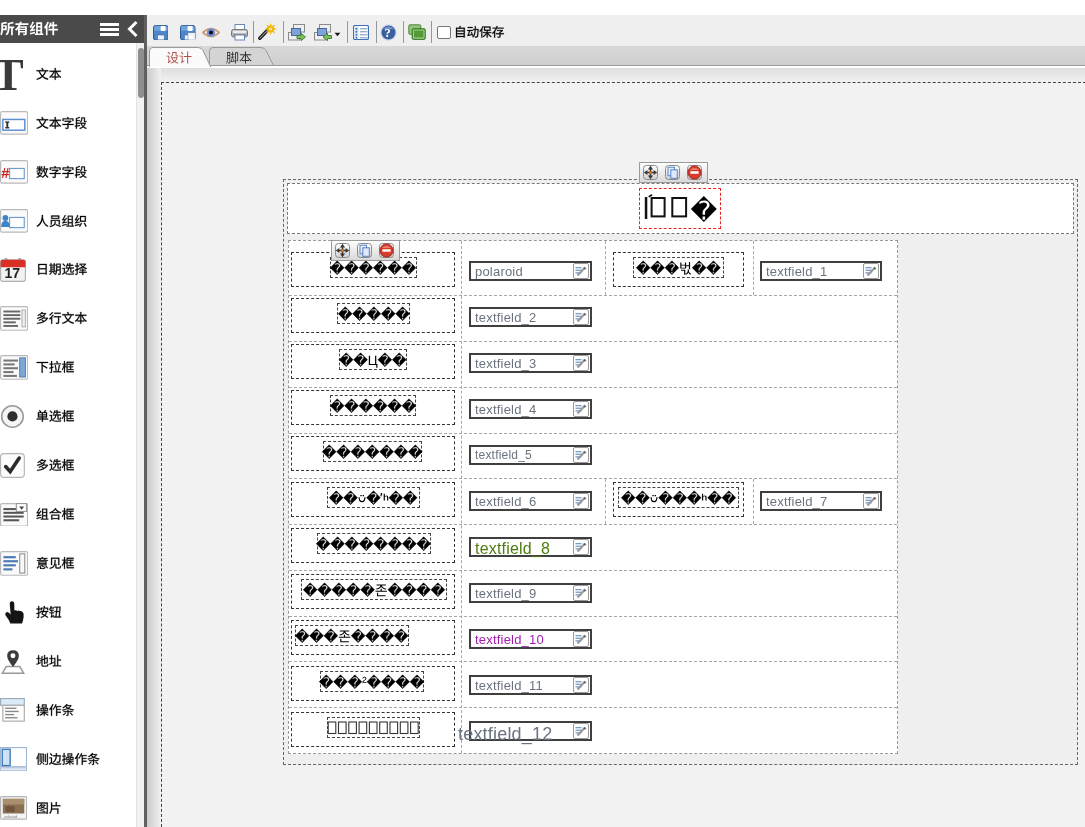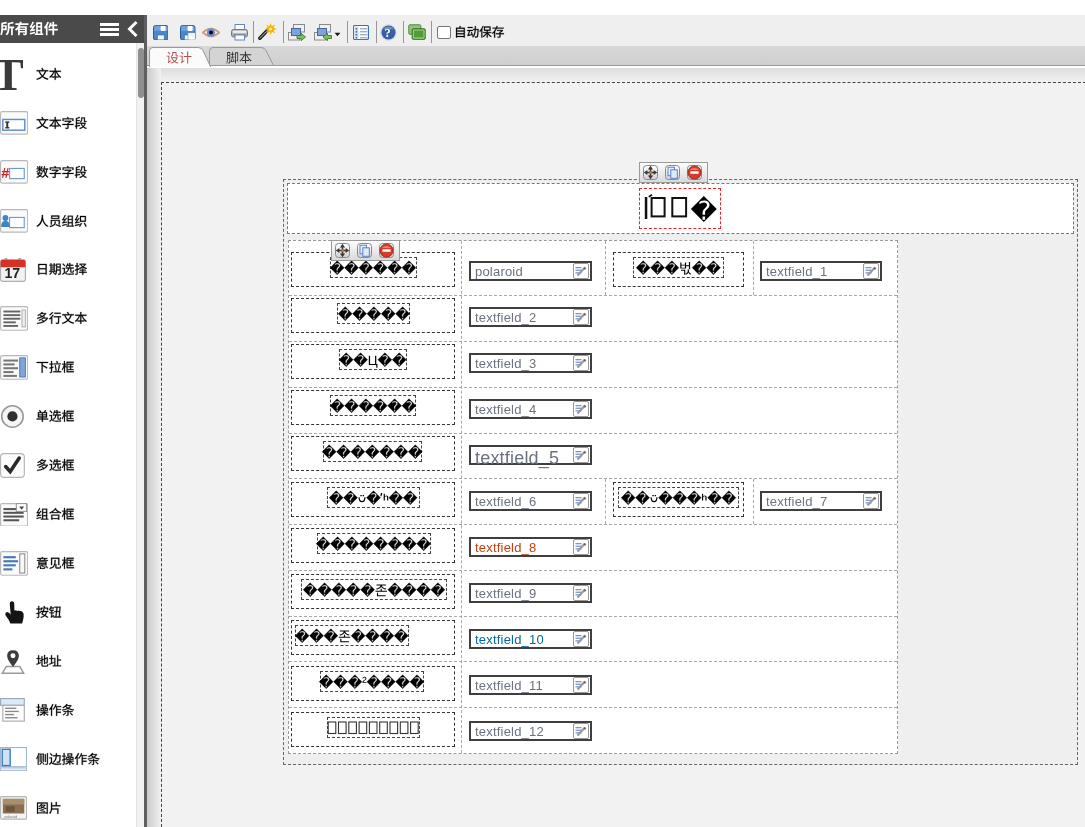--- a/index.html
+++ b/index.html
@@ -502,21 +502,21 @@
       <path transform="translate(0.00,0)" d="M7.18 -12.77 14.15 -5.80 7.18 1.18 0.21 -5.80ZM6.48 -1.74V0.00H7.87V-1.74ZM7.83 -2.74V-3.58Q7.83 -3.94 7.85 -4.14Q7.87 -4.35 7.91 -4.49Q7.96 -4.66 8.09 -4.84Q8.25 -5.05 8.55 -5.35L9.15 -5.93Q9.78 -6.55 10.01 -6.99Q10.26 -7.46 10.26 -7.98Q10.26 -9.06 9.50 -9.73Q8.74 -10.39 7.48 -10.39Q6.77 -10.39 6.11 -10.20Q5.46 -10.01 4.81 -9.62V-8.33Q5.48 -8.79 6.09 -9.03Q6.70 -9.27 7.24 -9.27Q7.98 -9.27 8.43 -8.89Q8.87 -8.52 8.87 -7.91Q8.87 -7.57 8.70 -7.25Q8.52 -6.93 8.13 -6.57L7.52 -5.96Q6.90 -5.37 6.71 -4.93Q6.52 -4.48 6.52 -3.79V-2.74Z" stroke="#000" stroke-width="0.35"></path>
       <path transform="translate(14.36,0)" d="M7.18 -12.77 14.15 -5.80 7.18 1.18 0.21 -5.80ZM6.48 -1.74V0.00H7.87V-1.74ZM7.83 -2.74V-3.58Q7.83 -3.94 7.85 -4.14Q7.87 -4.35 7.91 -4.49Q7.96 -4.66 8.09 -4.84Q8.25 -5.05 8.55 -5.35L9.15 -5.93Q9.78 -6.55 10.01 -6.99Q10.26 -7.46 10.26 -7.98Q10.26 -9.06 9.50 -9.73Q8.74 -10.39 7.48 -10.39Q6.77 -10.39 6.11 -10.20Q5.46 -10.01 4.81 -9.62V-8.33Q5.48 -8.79 6.09 -9.03Q6.70 -9.27 7.24 -9.27Q7.98 -9.27 8.43 -8.89Q8.87 -8.52 8.87 -7.91Q8.87 -7.57 8.70 -7.25Q8.52 -6.93 8.13 -6.57L7.52 -5.96Q6.90 -5.37 6.71 -4.93Q6.52 -4.48 6.52 -3.79V-2.74Z" stroke="#000" stroke-width="0.35"></path>
       <path transform="translate(28.71,0)" d="M7.18 -12.77 14.15 -5.80 7.18 1.18 0.21 -5.80ZM6.48 -1.74V0.00H7.87V-1.74ZM7.83 -2.74V-3.58Q7.83 -3.94 7.85 -4.14Q7.87 -4.35 7.91 -4.49Q7.96 -4.66 8.09 -4.84Q8.25 -5.05 8.55 -5.35L9.15 -5.93Q9.78 -6.55 10.01 -6.99Q10.26 -7.46 10.26 -7.98Q10.26 -9.06 9.50 -9.73Q8.74 -10.39 7.48 -10.39Q6.77 -10.39 6.11 -10.20Q5.46 -10.01 4.81 -9.62V-8.33Q5.48 -8.79 6.09 -9.03Q6.70 -9.27 7.24 -9.27Q7.98 -9.27 8.43 -8.89Q8.87 -8.52 8.87 -7.91Q8.87 -7.57 8.70 -7.25Q8.52 -6.93 8.13 -6.57L7.52 -5.96Q6.90 -5.37 6.71 -4.93Q6.52 -4.48 6.52 -3.79V-2.74Z" stroke="#000" stroke-width="0.35"></path>
       <path transform="translate(43.07,0)" d="M7.18 -12.77 14.15 -5.80 7.18 1.18 0.21 -5.80ZM6.48 -1.74V0.00H7.87V-1.74ZM7.83 -2.74V-3.58Q7.83 -3.94 7.85 -4.14Q7.87 -4.35 7.91 -4.49Q7.96 -4.66 8.09 -4.84Q8.25 -5.05 8.55 -5.35L9.15 -5.93Q9.78 -6.55 10.01 -6.99Q10.26 -7.46 10.26 -7.98Q10.26 -9.06 9.50 -9.73Q8.74 -10.39 7.48 -10.39Q6.77 -10.39 6.11 -10.20Q5.46 -10.01 4.81 -9.62V-8.33Q5.48 -8.79 6.09 -9.03Q6.70 -9.27 7.24 -9.27Q7.98 -9.27 8.43 -8.89Q8.87 -8.52 8.87 -7.91Q8.87 -7.57 8.70 -7.25Q8.52 -6.93 8.13 -6.57L7.52 -5.96Q6.90 -5.37 6.71 -4.93Q6.52 -4.48 6.52 -3.79V-2.74Z" stroke="#000" stroke-width="0.35"></path>
       <path transform="translate(57.42,0)" d="M7.18 -12.77 14.15 -5.80 7.18 1.18 0.21 -5.80ZM6.48 -1.74V0.00H7.87V-1.74ZM7.83 -2.74V-3.58Q7.83 -3.94 7.85 -4.14Q7.87 -4.35 7.91 -4.49Q7.96 -4.66 8.09 -4.84Q8.25 -5.05 8.55 -5.35L9.15 -5.93Q9.78 -6.55 10.01 -6.99Q10.26 -7.46 10.26 -7.98Q10.26 -9.06 9.50 -9.73Q8.74 -10.39 7.48 -10.39Q6.77 -10.39 6.11 -10.20Q5.46 -10.01 4.81 -9.62V-8.33Q5.48 -8.79 6.09 -9.03Q6.70 -9.27 7.24 -9.27Q7.98 -9.27 8.43 -8.89Q8.87 -8.52 8.87 -7.91Q8.87 -7.57 8.70 -7.25Q8.52 -6.93 8.13 -6.57L7.52 -5.96Q6.90 -5.37 6.71 -4.93Q6.52 -4.48 6.52 -3.79V-2.74Z" stroke="#000" stroke-width="0.35"></path>
       <path transform="translate(71.78,0)" d="M7.18 -12.77 14.15 -5.80 7.18 1.18 0.21 -5.80ZM6.48 -1.74V0.00H7.87V-1.74ZM7.83 -2.74V-3.58Q7.83 -3.94 7.85 -4.14Q7.87 -4.35 7.91 -4.49Q7.96 -4.66 8.09 -4.84Q8.25 -5.05 8.55 -5.35L9.15 -5.93Q9.78 -6.55 10.01 -6.99Q10.26 -7.46 10.26 -7.98Q10.26 -9.06 9.50 -9.73Q8.74 -10.39 7.48 -10.39Q6.77 -10.39 6.11 -10.20Q5.46 -10.01 4.81 -9.62V-8.33Q5.48 -8.79 6.09 -9.03Q6.70 -9.27 7.24 -9.27Q7.98 -9.27 8.43 -8.89Q8.87 -8.52 8.87 -7.91Q8.87 -7.57 8.70 -7.25Q8.52 -6.93 8.13 -6.57L7.52 -5.96Q6.90 -5.37 6.71 -4.93Q6.52 -4.48 6.52 -3.79V-2.74Z" stroke="#000" stroke-width="0.35"></path>
       <path transform="translate(86.13,0)" d="M7.18 -12.77 14.15 -5.80 7.18 1.18 0.21 -5.80ZM6.48 -1.74V0.00H7.87V-1.74ZM7.83 -2.74V-3.58Q7.83 -3.94 7.85 -4.14Q7.87 -4.35 7.91 -4.49Q7.96 -4.66 8.09 -4.84Q8.25 -5.05 8.55 -5.35L9.15 -5.93Q9.78 -6.55 10.01 -6.99Q10.26 -7.46 10.26 -7.98Q10.26 -9.06 9.50 -9.73Q8.74 -10.39 7.48 -10.39Q6.77 -10.39 6.11 -10.20Q5.46 -10.01 4.81 -9.62V-8.33Q5.48 -8.79 6.09 -9.03Q6.70 -9.27 7.24 -9.27Q7.98 -9.27 8.43 -8.89Q8.87 -8.52 8.87 -7.91Q8.87 -7.57 8.70 -7.25Q8.52 -6.93 8.13 -6.57L7.52 -5.96Q6.90 -5.37 6.71 -4.93Q6.52 -4.48 6.52 -3.79V-2.74Z" stroke="#000" stroke-width="0.35"></path>
     </g>
   </svg>
 <div class="abs" style="left:469px;top:445px;width:123px;height:20px;background:#fff;border:2px solid #3f3f3f"></div>
-<div class="abs" style="left:475px;top:448px;font-size:18px;color:#6a737f;letter-spacing:0.2px">textfield_5</div>
+<div class="abs" style="left:475px;top:448px;font-size:12px;color:#6a737f;letter-spacing:0.2px">textfield_5</div>
 <div class="abs" style="left:573px;top:447px;width:16px;height:16px;background:#fff;border:1px solid #999;border-radius:2px"></div>
 <svg class="abs" style="left:573px;top:447px" width="16" height="16">
     <rect x="2.5" y="4.0" width="6" height="1.3" fill="#7a99c4"></rect>
     <rect x="2.5" y="6.6" width="6" height="1.3" fill="#7a99c4"></rect>
     <rect x="2.5" y="9.2" width="6" height="1.3" fill="#7a99c4"></rect>
     <path d="M4.5 12.5 L11.5 5" stroke="#9a9a9a" stroke-width="2.2"></path>
     <path d="M11 4.5 l1.6 1.6" stroke="#666" stroke-width="2"></path>
   </svg>
 <div class="abs" style="left:291px;top:482px;width:164px;height:35px;border:1px dashed #333"></div>
 <div class="abs" style="left:327px;top:487px;width:93px;height:21px;border:1px dashed #444"></div>
@@ -553,21 +553,21 @@
       <path transform="translate(14.36,0)" d="M7.18 -12.77 14.15 -5.80 7.18 1.18 0.21 -5.80ZM6.48 -1.74V0.00H7.87V-1.74ZM7.83 -2.74V-3.58Q7.83 -3.94 7.85 -4.14Q7.87 -4.35 7.91 -4.49Q7.96 -4.66 8.09 -4.84Q8.25 -5.05 8.55 -5.35L9.15 -5.93Q9.78 -6.55 10.01 -6.99Q10.26 -7.46 10.26 -7.98Q10.26 -9.06 9.50 -9.73Q8.74 -10.39 7.48 -10.39Q6.77 -10.39 6.11 -10.20Q5.46 -10.01 4.81 -9.62V-8.33Q5.48 -8.79 6.09 -9.03Q6.70 -9.27 7.24 -9.27Q7.98 -9.27 8.43 -8.89Q8.87 -8.52 8.87 -7.91Q8.87 -7.57 8.70 -7.25Q8.52 -6.93 8.13 -6.57L7.52 -5.96Q6.90 -5.37 6.71 -4.93Q6.52 -4.48 6.52 -3.79V-2.74Z" stroke="#000" stroke-width="0.35"></path>
       <path transform="translate(28.71,0)" d="M7.18 -12.77 14.15 -5.80 7.18 1.18 0.21 -5.80ZM6.48 -1.74V0.00H7.87V-1.74ZM7.83 -2.74V-3.58Q7.83 -3.94 7.85 -4.14Q7.87 -4.35 7.91 -4.49Q7.96 -4.66 8.09 -4.84Q8.25 -5.05 8.55 -5.35L9.15 -5.93Q9.78 -6.55 10.01 -6.99Q10.26 -7.46 10.26 -7.98Q10.26 -9.06 9.50 -9.73Q8.74 -10.39 7.48 -10.39Q6.77 -10.39 6.11 -10.20Q5.46 -10.01 4.81 -9.62V-8.33Q5.48 -8.79 6.09 -9.03Q6.70 -9.27 7.24 -9.27Q7.98 -9.27 8.43 -8.89Q8.87 -8.52 8.87 -7.91Q8.87 -7.57 8.70 -7.25Q8.52 -6.93 8.13 -6.57L7.52 -5.96Q6.90 -5.37 6.71 -4.93Q6.52 -4.48 6.52 -3.79V-2.74Z" stroke="#000" stroke-width="0.35"></path>
       <path transform="translate(43.07,0)" d="M7.18 -12.77 14.15 -5.80 7.18 1.18 0.21 -5.80ZM6.48 -1.74V0.00H7.87V-1.74ZM7.83 -2.74V-3.58Q7.83 -3.94 7.85 -4.14Q7.87 -4.35 7.91 -4.49Q7.96 -4.66 8.09 -4.84Q8.25 -5.05 8.55 -5.35L9.15 -5.93Q9.78 -6.55 10.01 -6.99Q10.26 -7.46 10.26 -7.98Q10.26 -9.06 9.50 -9.73Q8.74 -10.39 7.48 -10.39Q6.77 -10.39 6.11 -10.20Q5.46 -10.01 4.81 -9.62V-8.33Q5.48 -8.79 6.09 -9.03Q6.70 -9.27 7.24 -9.27Q7.98 -9.27 8.43 -8.89Q8.87 -8.52 8.87 -7.91Q8.87 -7.57 8.70 -7.25Q8.52 -6.93 8.13 -6.57L7.52 -5.96Q6.90 -5.37 6.71 -4.93Q6.52 -4.48 6.52 -3.79V-2.74Z" stroke="#000" stroke-width="0.35"></path>
       <path transform="translate(57.42,0)" d="M7.18 -12.77 14.15 -5.80 7.18 1.18 0.21 -5.80ZM6.48 -1.74V0.00H7.87V-1.74ZM7.83 -2.74V-3.58Q7.83 -3.94 7.85 -4.14Q7.87 -4.35 7.91 -4.49Q7.96 -4.66 8.09 -4.84Q8.25 -5.05 8.55 -5.35L9.15 -5.93Q9.78 -6.55 10.01 -6.99Q10.26 -7.46 10.26 -7.98Q10.26 -9.06 9.50 -9.73Q8.74 -10.39 7.48 -10.39Q6.77 -10.39 6.11 -10.20Q5.46 -10.01 4.81 -9.62V-8.33Q5.48 -8.79 6.09 -9.03Q6.70 -9.27 7.24 -9.27Q7.98 -9.27 8.43 -8.89Q8.87 -8.52 8.87 -7.91Q8.87 -7.57 8.70 -7.25Q8.52 -6.93 8.13 -6.57L7.52 -5.96Q6.90 -5.37 6.71 -4.93Q6.52 -4.48 6.52 -3.79V-2.74Z" stroke="#000" stroke-width="0.35"></path>
       <path transform="translate(71.78,0)" d="M7.18 -12.77 14.15 -5.80 7.18 1.18 0.21 -5.80ZM6.48 -1.74V0.00H7.87V-1.74ZM7.83 -2.74V-3.58Q7.83 -3.94 7.85 -4.14Q7.87 -4.35 7.91 -4.49Q7.96 -4.66 8.09 -4.84Q8.25 -5.05 8.55 -5.35L9.15 -5.93Q9.78 -6.55 10.01 -6.99Q10.26 -7.46 10.26 -7.98Q10.26 -9.06 9.50 -9.73Q8.74 -10.39 7.48 -10.39Q6.77 -10.39 6.11 -10.20Q5.46 -10.01 4.81 -9.62V-8.33Q5.48 -8.79 6.09 -9.03Q6.70 -9.27 7.24 -9.27Q7.98 -9.27 8.43 -8.89Q8.87 -8.52 8.87 -7.91Q8.87 -7.57 8.70 -7.25Q8.52 -6.93 8.13 -6.57L7.52 -5.96Q6.90 -5.37 6.71 -4.93Q6.52 -4.48 6.52 -3.79V-2.74Z" stroke="#000" stroke-width="0.35"></path>
       <path transform="translate(86.13,0)" d="M7.18 -12.77 14.15 -5.80 7.18 1.18 0.21 -5.80ZM6.48 -1.74V0.00H7.87V-1.74ZM7.83 -2.74V-3.58Q7.83 -3.94 7.85 -4.14Q7.87 -4.35 7.91 -4.49Q7.96 -4.66 8.09 -4.84Q8.25 -5.05 8.55 -5.35L9.15 -5.93Q9.78 -6.55 10.01 -6.99Q10.26 -7.46 10.26 -7.98Q10.26 -9.06 9.50 -9.73Q8.74 -10.39 7.48 -10.39Q6.77 -10.39 6.11 -10.20Q5.46 -10.01 4.81 -9.62V-8.33Q5.48 -8.79 6.09 -9.03Q6.70 -9.27 7.24 -9.27Q7.98 -9.27 8.43 -8.89Q8.87 -8.52 8.87 -7.91Q8.87 -7.57 8.70 -7.25Q8.52 -6.93 8.13 -6.57L7.52 -5.96Q6.90 -5.37 6.71 -4.93Q6.52 -4.48 6.52 -3.79V-2.74Z" stroke="#000" stroke-width="0.35"></path>
       <path transform="translate(100.49,0)" d="M7.18 -12.77 14.15 -5.80 7.18 1.18 0.21 -5.80ZM6.48 -1.74V0.00H7.87V-1.74ZM7.83 -2.74V-3.58Q7.83 -3.94 7.85 -4.14Q7.87 -4.35 7.91 -4.49Q7.96 -4.66 8.09 -4.84Q8.25 -5.05 8.55 -5.35L9.15 -5.93Q9.78 -6.55 10.01 -6.99Q10.26 -7.46 10.26 -7.98Q10.26 -9.06 9.50 -9.73Q8.74 -10.39 7.48 -10.39Q6.77 -10.39 6.11 -10.20Q5.46 -10.01 4.81 -9.62V-8.33Q5.48 -8.79 6.09 -9.03Q6.70 -9.27 7.24 -9.27Q7.98 -9.27 8.43 -8.89Q8.87 -8.52 8.87 -7.91Q8.87 -7.57 8.70 -7.25Q8.52 -6.93 8.13 -6.57L7.52 -5.96Q6.90 -5.37 6.71 -4.93Q6.52 -4.48 6.52 -3.79V-2.74Z" stroke="#000" stroke-width="0.35"></path>
     </g>
   </svg>
 <div class="abs" style="left:469px;top:537px;width:123px;height:20px;background:#fff;border:2px solid #3f3f3f"></div>
-<div class="abs" style="left:475px;top:540px;font-size:13px;color:#c2410c;letter-spacing:0.2px">textfield_8</div>
+<div class="abs" style="left:475px;top:540px;font-size:16px;color:#4d7c0f;letter-spacing:0.2px">textfield_8</div>
 <div class="abs" style="left:573px;top:539px;width:16px;height:16px;background:#fff;border:1px solid #999;border-radius:2px"></div>
 <svg class="abs" style="left:573px;top:539px" width="16" height="16">
     <rect x="2.5" y="4.0" width="6" height="1.3" fill="#7a99c4"></rect>
     <rect x="2.5" y="6.6" width="6" height="1.3" fill="#7a99c4"></rect>
     <rect x="2.5" y="9.2" width="6" height="1.3" fill="#7a99c4"></rect>
     <path d="M4.5 12.5 L11.5 5" stroke="#9a9a9a" stroke-width="2.2"></path>
     <path d="M11 4.5 l1.6 1.6" stroke="#666" stroke-width="2"></path>
   </svg>
 <div class="abs" style="left:291px;top:574px;width:164px;height:35px;border:1px dashed #333"></div>
 <div class="abs" style="left:300.5px;top:579px;width:146.5px;height:21px;border:1px dashed #444"></div>
@@ -607,21 +607,21 @@
       <g transform="translate(43.07,0.0)">
         <path d="M1.75 -10.96V-10.01H5.67C5.67 -8.46 3.64 -7.18 1.39 -6.89L1.82 -5.95C3.89 -6.26 5.74 -7.28 6.41 -8.76C7.10 -7.28 8.96 -6.26 11.02 -5.95L11.45 -6.89C9.21 -7.18 7.17 -8.46 7.17 -10.01H11.10V-10.96ZM2.17 -2.77V0.81H10.86V-0.14H3.33V-2.77ZM5.84 -6.85V-4.75H0.70V-3.79H12.17V-4.75H6.99V-6.85Z"></path>
       </g>
       <path transform="translate(55.95,0)" d="M7.18 -12.77 14.15 -5.80 7.18 1.18 0.21 -5.80ZM6.48 -1.74V0.00H7.87V-1.74ZM7.83 -2.74V-3.58Q7.83 -3.94 7.85 -4.14Q7.87 -4.35 7.91 -4.49Q7.96 -4.66 8.09 -4.84Q8.25 -5.05 8.55 -5.35L9.15 -5.93Q9.78 -6.55 10.01 -6.99Q10.26 -7.46 10.26 -7.98Q10.26 -9.06 9.50 -9.73Q8.74 -10.39 7.48 -10.39Q6.77 -10.39 6.11 -10.20Q5.46 -10.01 4.81 -9.62V-8.33Q5.48 -8.79 6.09 -9.03Q6.70 -9.27 7.24 -9.27Q7.98 -9.27 8.43 -8.89Q8.87 -8.52 8.87 -7.91Q8.87 -7.57 8.70 -7.25Q8.52 -6.93 8.13 -6.57L7.52 -5.96Q6.90 -5.37 6.71 -4.93Q6.52 -4.48 6.52 -3.79V-2.74Z" stroke="#000" stroke-width="0.35"></path>
       <path transform="translate(70.30,0)" d="M7.18 -12.77 14.15 -5.80 7.18 1.18 0.21 -5.80ZM6.48 -1.74V0.00H7.87V-1.74ZM7.83 -2.74V-3.58Q7.83 -3.94 7.85 -4.14Q7.87 -4.35 7.91 -4.49Q7.96 -4.66 8.09 -4.84Q8.25 -5.05 8.55 -5.35L9.15 -5.93Q9.78 -6.55 10.01 -6.99Q10.26 -7.46 10.26 -7.98Q10.26 -9.06 9.50 -9.73Q8.74 -10.39 7.48 -10.39Q6.77 -10.39 6.11 -10.20Q5.46 -10.01 4.81 -9.62V-8.33Q5.48 -8.79 6.09 -9.03Q6.70 -9.27 7.24 -9.27Q7.98 -9.27 8.43 -8.89Q8.87 -8.52 8.87 -7.91Q8.87 -7.57 8.70 -7.25Q8.52 -6.93 8.13 -6.57L7.52 -5.96Q6.90 -5.37 6.71 -4.93Q6.52 -4.48 6.52 -3.79V-2.74Z" stroke="#000" stroke-width="0.35"></path>
       <path transform="translate(84.66,0)" d="M7.18 -12.77 14.15 -5.80 7.18 1.18 0.21 -5.80ZM6.48 -1.74V0.00H7.87V-1.74ZM7.83 -2.74V-3.58Q7.83 -3.94 7.85 -4.14Q7.87 -4.35 7.91 -4.49Q7.96 -4.66 8.09 -4.84Q8.25 -5.05 8.55 -5.35L9.15 -5.93Q9.78 -6.55 10.01 -6.99Q10.26 -7.46 10.26 -7.98Q10.26 -9.06 9.50 -9.73Q8.74 -10.39 7.48 -10.39Q6.77 -10.39 6.11 -10.20Q5.46 -10.01 4.81 -9.62V-8.33Q5.48 -8.79 6.09 -9.03Q6.70 -9.27 7.24 -9.27Q7.98 -9.27 8.43 -8.89Q8.87 -8.52 8.87 -7.91Q8.87 -7.57 8.70 -7.25Q8.52 -6.93 8.13 -6.57L7.52 -5.96Q6.90 -5.37 6.71 -4.93Q6.52 -4.48 6.52 -3.79V-2.74Z" stroke="#000" stroke-width="0.35"></path>
       <path transform="translate(99.01,0)" d="M7.18 -12.77 14.15 -5.80 7.18 1.18 0.21 -5.80ZM6.48 -1.74V0.00H7.87V-1.74ZM7.83 -2.74V-3.58Q7.83 -3.94 7.85 -4.14Q7.87 -4.35 7.91 -4.49Q7.96 -4.66 8.09 -4.84Q8.25 -5.05 8.55 -5.35L9.15 -5.93Q9.78 -6.55 10.01 -6.99Q10.26 -7.46 10.26 -7.98Q10.26 -9.06 9.50 -9.73Q8.74 -10.39 7.48 -10.39Q6.77 -10.39 6.11 -10.20Q5.46 -10.01 4.81 -9.62V-8.33Q5.48 -8.79 6.09 -9.03Q6.70 -9.27 7.24 -9.27Q7.98 -9.27 8.43 -8.89Q8.87 -8.52 8.87 -7.91Q8.87 -7.57 8.70 -7.25Q8.52 -6.93 8.13 -6.57L7.52 -5.96Q6.90 -5.37 6.71 -4.93Q6.52 -4.48 6.52 -3.79V-2.74Z" stroke="#000" stroke-width="0.35"></path>
     </g>
   </svg>
 <div class="abs" style="left:469px;top:629px;width:123px;height:20px;background:#fff;border:2px solid #3f3f3f"></div>
-<div class="abs" style="left:475px;top:632px;font-size:13px;color:#0369a1;letter-spacing:0.2px">textfield_10</div>
+<div class="abs" style="left:475px;top:632px;font-size:13px;color:#a21caf;letter-spacing:0.2px">textfield_10</div>
 <div class="abs" style="left:573px;top:631px;width:16px;height:16px;background:#fff;border:1px solid #999;border-radius:2px"></div>
 <svg class="abs" style="left:573px;top:631px" width="16" height="16">
     <rect x="2.5" y="4.0" width="6" height="1.3" fill="#7a99c4"></rect>
     <rect x="2.5" y="6.6" width="6" height="1.3" fill="#7a99c4"></rect>
     <rect x="2.5" y="9.2" width="6" height="1.3" fill="#7a99c4"></rect>
     <path d="M4.5 12.5 L11.5 5" stroke="#9a9a9a" stroke-width="2.2"></path>
     <path d="M11 4.5 l1.6 1.6" stroke="#666" stroke-width="2"></path>
   </svg>
 <div class="abs" style="left:291px;top:666px;width:164px;height:35px;border:1px dashed #333"></div>
 <div class="abs" style="left:320px;top:671px;width:103.5px;height:21px;border:1px dashed #444"></div>
@@ -658,21 +658,21 @@
       <rect x="21.80" y="-11.50" width="7.6" height="11.5" fill="none" stroke="#333" stroke-width="1.1"></rect>
       <rect x="32.10" y="-11.50" width="7.6" height="11.5" fill="none" stroke="#333" stroke-width="1.1"></rect>
       <rect x="42.40" y="-11.50" width="7.6" height="11.5" fill="none" stroke="#333" stroke-width="1.1"></rect>
       <rect x="52.70" y="-11.50" width="7.6" height="11.5" fill="none" stroke="#333" stroke-width="1.1"></rect>
       <rect x="63.00" y="-11.50" width="7.6" height="11.5" fill="none" stroke="#333" stroke-width="1.1"></rect>
       <rect x="73.30" y="-11.50" width="7.6" height="11.5" fill="none" stroke="#333" stroke-width="1.1"></rect>
       <rect x="83.60" y="-11.50" width="7.6" height="11.5" fill="none" stroke="#333" stroke-width="1.1"></rect>
     </g>
   </svg>
 <div class="abs" style="left:469px;top:721px;width:123px;height:20px;background:#fff;border:2px solid #3f3f3f"></div>
-<div class="abs" style="left:475px;top:724px;font-size:13px;color:#6a737f;letter-spacing:0.2px">textfield_12</div>
+<div class="abs" style="left:458px;top:724px;font-size:18px;color:#6a737f;letter-spacing:0.2px">textfield_12</div>
 <div class="abs" style="left:573px;top:723px;width:16px;height:16px;background:#fff;border:1px solid #999;border-radius:2px"></div>
 <svg class="abs" style="left:573px;top:723px" width="16" height="16">
     <rect x="2.5" y="4.0" width="6" height="1.3" fill="#7a99c4"></rect>
     <rect x="2.5" y="6.6" width="6" height="1.3" fill="#7a99c4"></rect>
     <rect x="2.5" y="9.2" width="6" height="1.3" fill="#7a99c4"></rect>
     <path d="M4.5 12.5 L11.5 5" stroke="#9a9a9a" stroke-width="2.2"></path>
     <path d="M11 4.5 l1.6 1.6" stroke="#666" stroke-width="2"></path>
   </svg>
 <div class="abs" style="left:613px;top:252px;width:131px;height:35px;border:1px dashed #333"></div>
 <div class="abs" style="left:633.2px;top:257px;width:91px;height:21px;border:1px dashed #444"></div>

